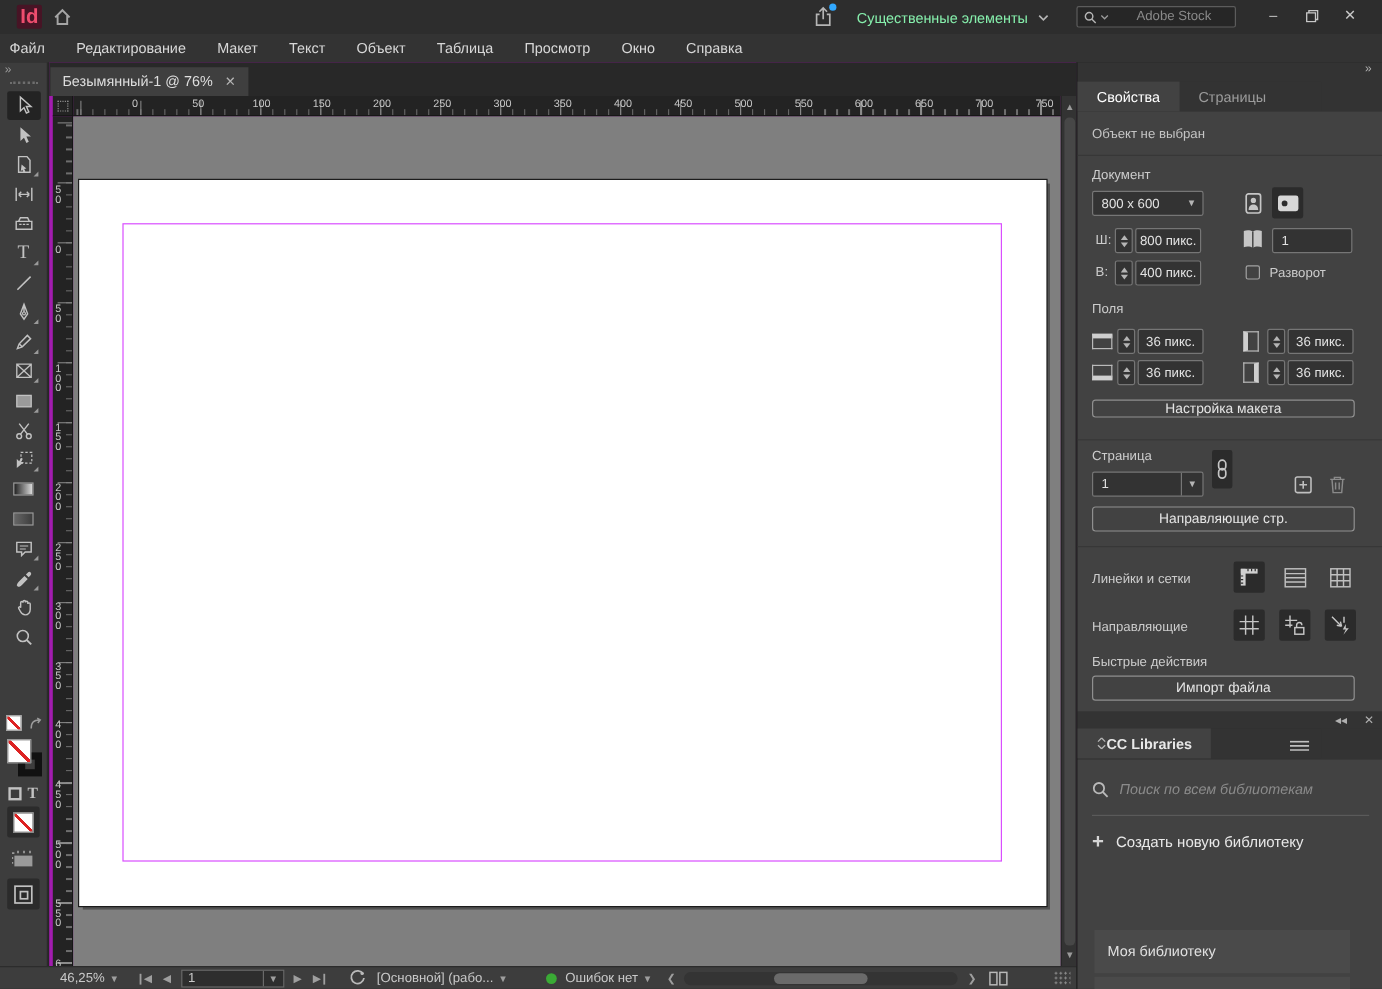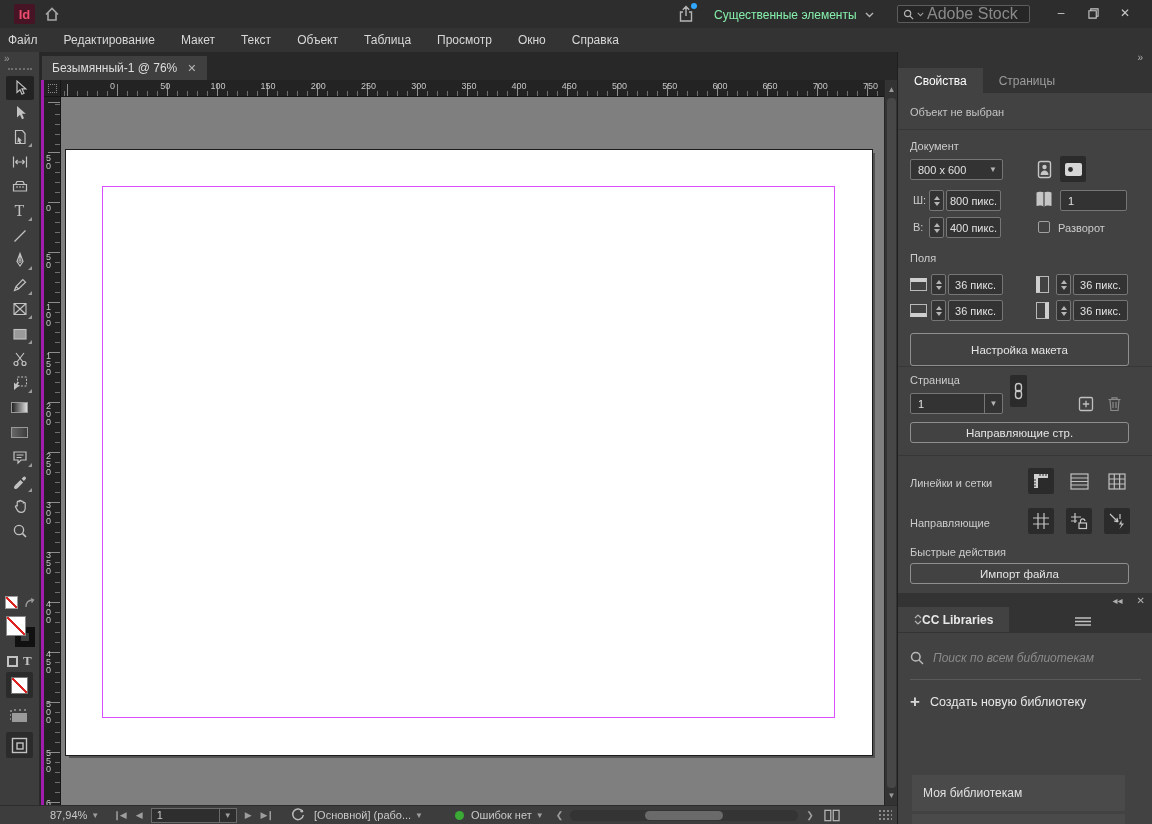--- a/index.html
+++ b/index.html
@@ -5,29 +5,29 @@
   * { margin:0; padding:0; box-sizing:border-box; }
   html,body { width:1152px; height:824px; overflow:hidden; background:#262626;
     font-family:"Liberation Sans", sans-serif; color:#d6d6d6; font-size:12px;
     -webkit-user-select:none; user-select:none; }
   .abs { position:absolute; }
   svg { display:block; }
 
   
   #titlebar { position:absolute; left:0; top:0; width:1152px; height:28px; background:#2d2d2d; }
   #app-icon { position:absolute; left:14px; top:4px; width:21px; height:20px; background:#471425;
-    color:#ee4d6e; font-weight:bold; font-size:13px; display:flex; align-items:center; justify-content:center;
+    color:#ee4d6e; font-weight:bold; font-size:17px; display:flex; align-items:center; justify-content:center;
     border-radius:2px; letter-spacing:0; }
   #home { position:absolute; left:43px; top:5px; width:18px; height:18px; }
   #share { position:absolute; left:676px; top:4px; width:20px; height:20px; }
   #share .dot { position:absolute; right:-1px; top:-1px; width:6px; height:6px; border-radius:50%; background:#31a8ff; }
   #workspace { position:absolute; left:714px; top:6px; height:17px; display:flex; align-items:center; gap:8px; color:#86efac; font-size:12px; }
   #stock-search { position:absolute; left:897px; top:5px; width:133px; height:18px; background:#262626;
     border:1px solid #5c5c5c; border-radius:2px; display:flex; align-items:center; padding:0 5px; gap:3px; }
-  #stock-search .ph { color:#8a8a8a; font-size:16px; }
+  #stock-search .ph { color:#8a8a8a; font-size:11px;margin-left:20px; }
   .winbtn { position:absolute; top:0; width:34px; height:26px; display:flex; align-items:center; justify-content:center; color:#c9c9c9; }
   #win-min { left:1044px; } #win-max { left:1076px; } #win-close { left:1108px; }
 
   
   #menubar { position:absolute; left:0; top:28px; width:1152px; height:24px; background:#333333; display:flex; align-items:center; padding-left:8px; }
   .menu-item { padding:0 13px; color:#d8d8d8; font-size:12px; line-height:24px; }
   .menu-item:first-child { padding-left:0; }
 
   
   #toolbar { position:absolute; left:0; top:52px; width:40px; height:753px; background:#3d3d3d; border-right:1px solid #2a2a2a; }
@@ -405,21 +405,21 @@
     </div>
   </div>
   <div id="vscroll">
     <div class="arr" style="top:2px">▲</div>
     <div class="thumb"></div>
     <div class="arr" style="bottom:2px">▼</div>
   </div>
 </div>
 
 <div id="statusbar">
-  <span id="zoomval">87,94%</span>
+  <span id="zoomval">46,25%</span>
   <span class="chev">▼</span>
   <span class="navg" style="margin-left:10px">❙◀</span>
   <span class="navg">◀</span>
   <div id="pagefield">
     <span>1</span>
     <span class="chev">▼</span>
   </div>
   <span class="navg" style="margin-left:8px">▶</span>
   <span class="navg">▶❙</span>
   <svg width="16" height="16" viewBox="0 0 16 16" style="margin:0 8px 0 12px">
@@ -519,21 +519,21 @@
         <i class="dn"></i>
       </div>
     <div class="abs fld" style="left:175px;top:181px;width:55px;height:21px">36 пикс.</div>
     <div class="abs mgiconv right" style="left:138px;top:209px"></div>
     <div class="abs stp" style="left:158px;top:207px">
         <i class="up"></i>
         <i class="dn"></i>
       </div>
     <div class="abs fld" style="left:175px;top:207px;width:55px;height:21px">36 пикс.</div>
 
-    <div class="abs pbtn" style="left:12px;top:240px;width:219px;height:33px">Настройка макета</div>
+    <div class="abs pbtn" style="left:12px;top:240px;width:219px;height:15px">Настройка макета</div>
     <div class="divider" style="top:273px"></div>
 
     <div class="abs plabel" style="left:12px;top:281px">Страница</div>
     <div class="abs drop" style="left:12px;top:300px;width:93px;height:21px">
       <span class="txt">1</span>
       <span class="dchev" style="border-left:1px solid #767676;height:100%;display:flex;align-items:center;justify-content:center">▼</span>
     </div>
     <svg class="abs" style="left:180px;top:303px" width="16" height="16" viewBox="0 0 16 16">
       <rect x="1.5" y="1.5" width="13" height="13" rx="1.5" fill="none" stroke="#c0c0c0" stroke-width="1.3"></rect>
         <path d="M8 4.8 v6.4 M4.8 8 h6.4" stroke="#c0c0c0" stroke-width="1.3"></path>
@@ -610,17 +610,17 @@
           <circle cx="5.8" cy="5.8" r="4.3" fill="none" stroke="#b9b9b9" stroke-width="1.5"></circle>
           <line x1="9" y1="9" x2="13" y2="13" stroke="#b9b9b9" stroke-width="1.5"></line>
         </svg>
       <span class="ph">Поиск по всем библиотекам</span>
     </div>
     <div id="cc-create">
       <span class="plus">+</span>
       <span>Создать новую библиотеку</span>
     </div>
     <div id="cc-list">
-        <div class="libcard" style="top: 142px;">Моя библиотекам</div>
+        <div class="libcard" style="top: 142px;">Моя библиотеку</div>
         <div class="libcard" style="top: 181px;">Шаблоны Stock</div>
       </div>
   </div>
 </div>
 
 </body></html>

